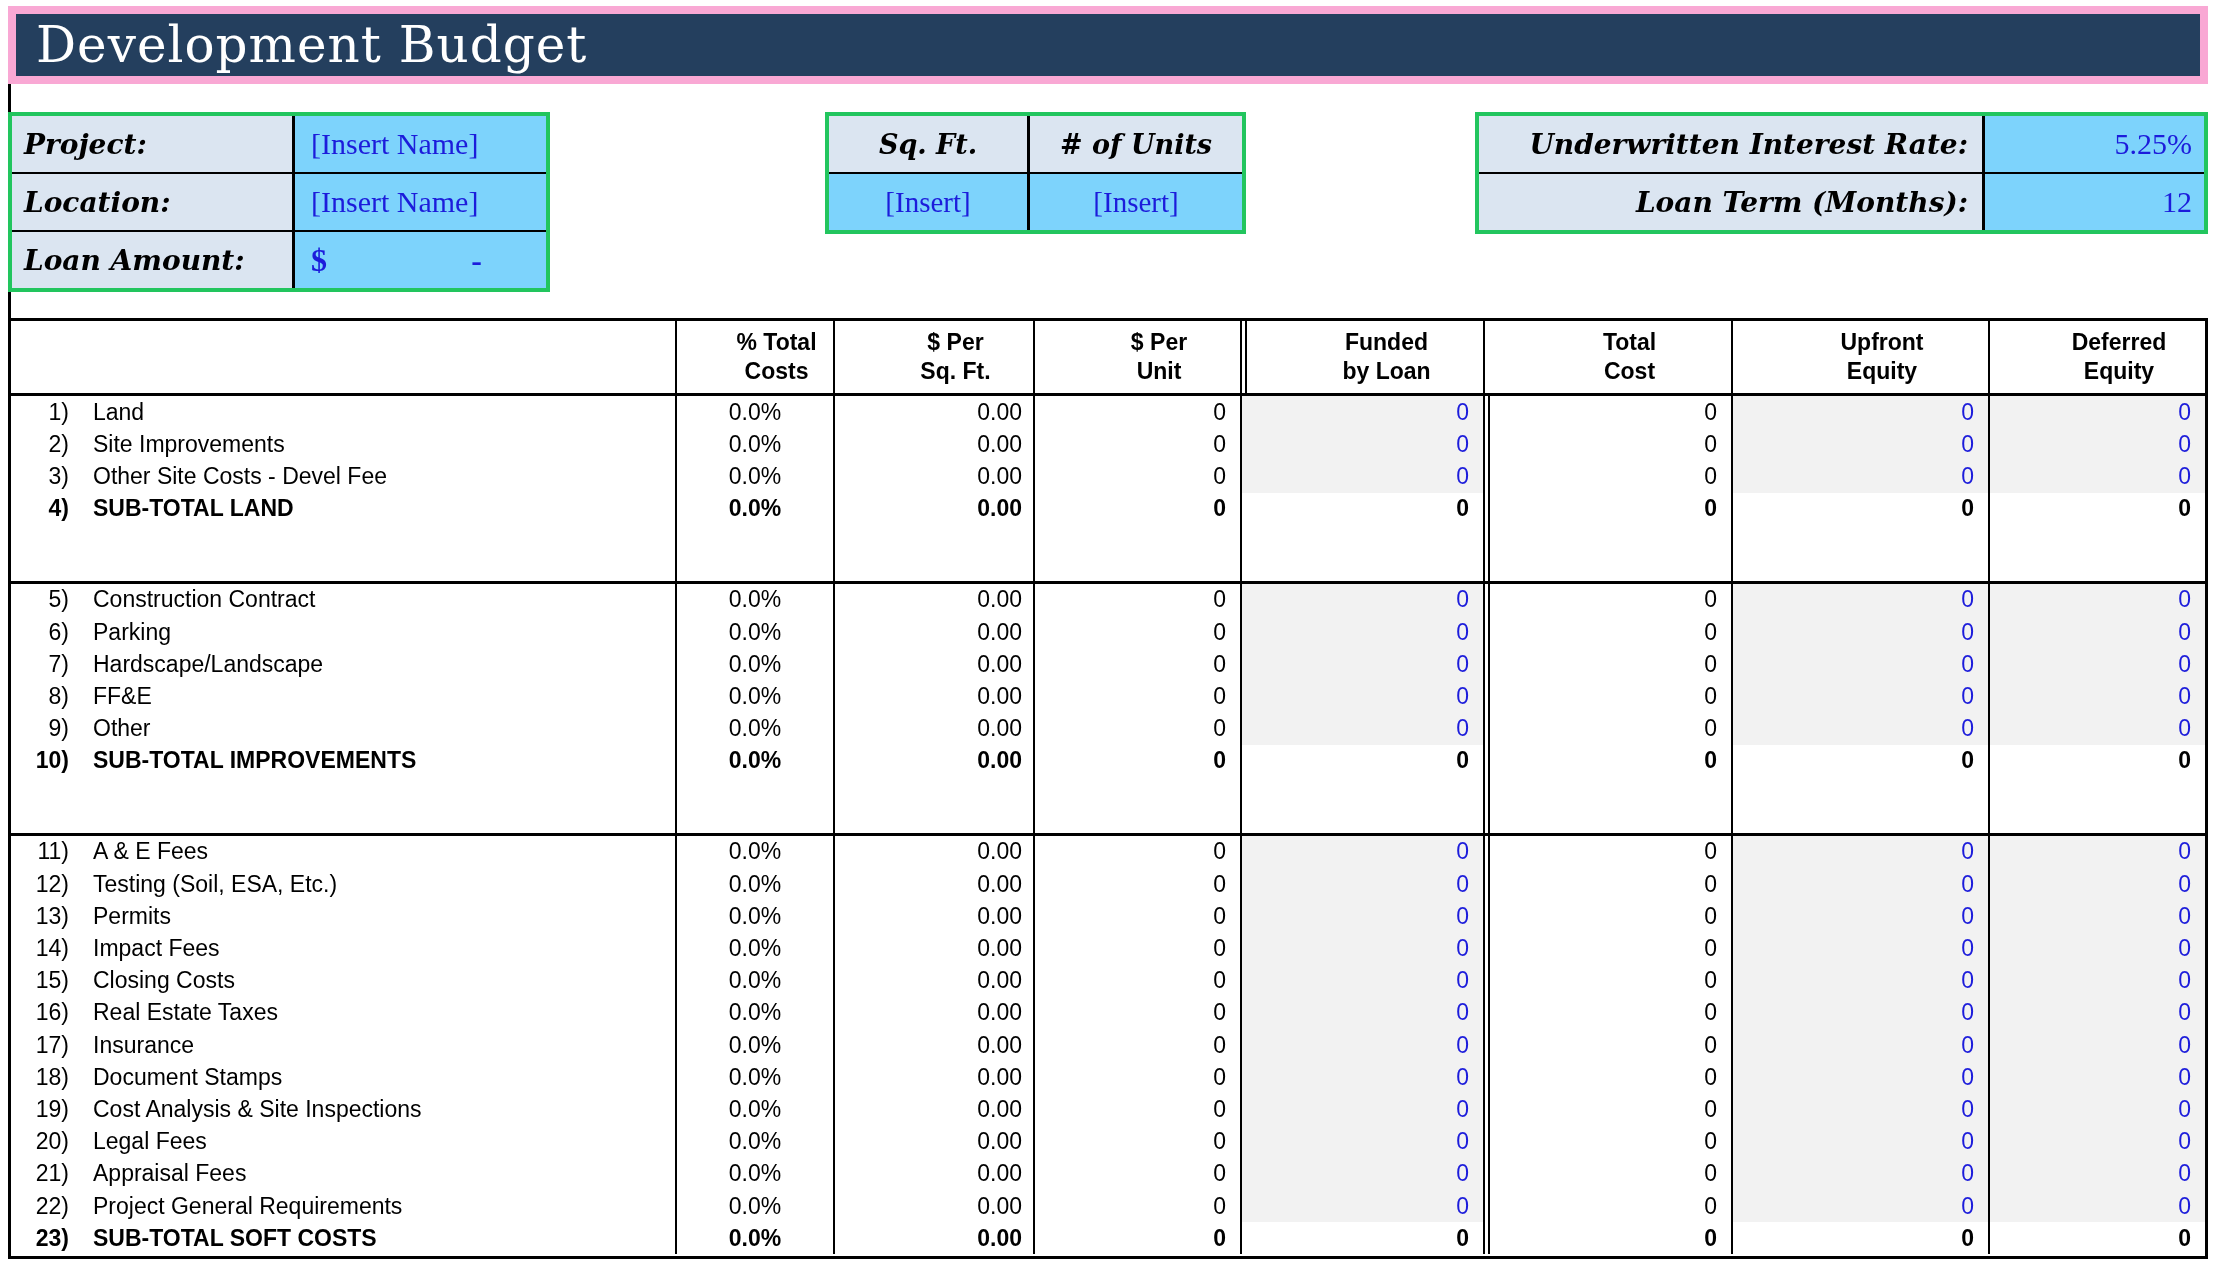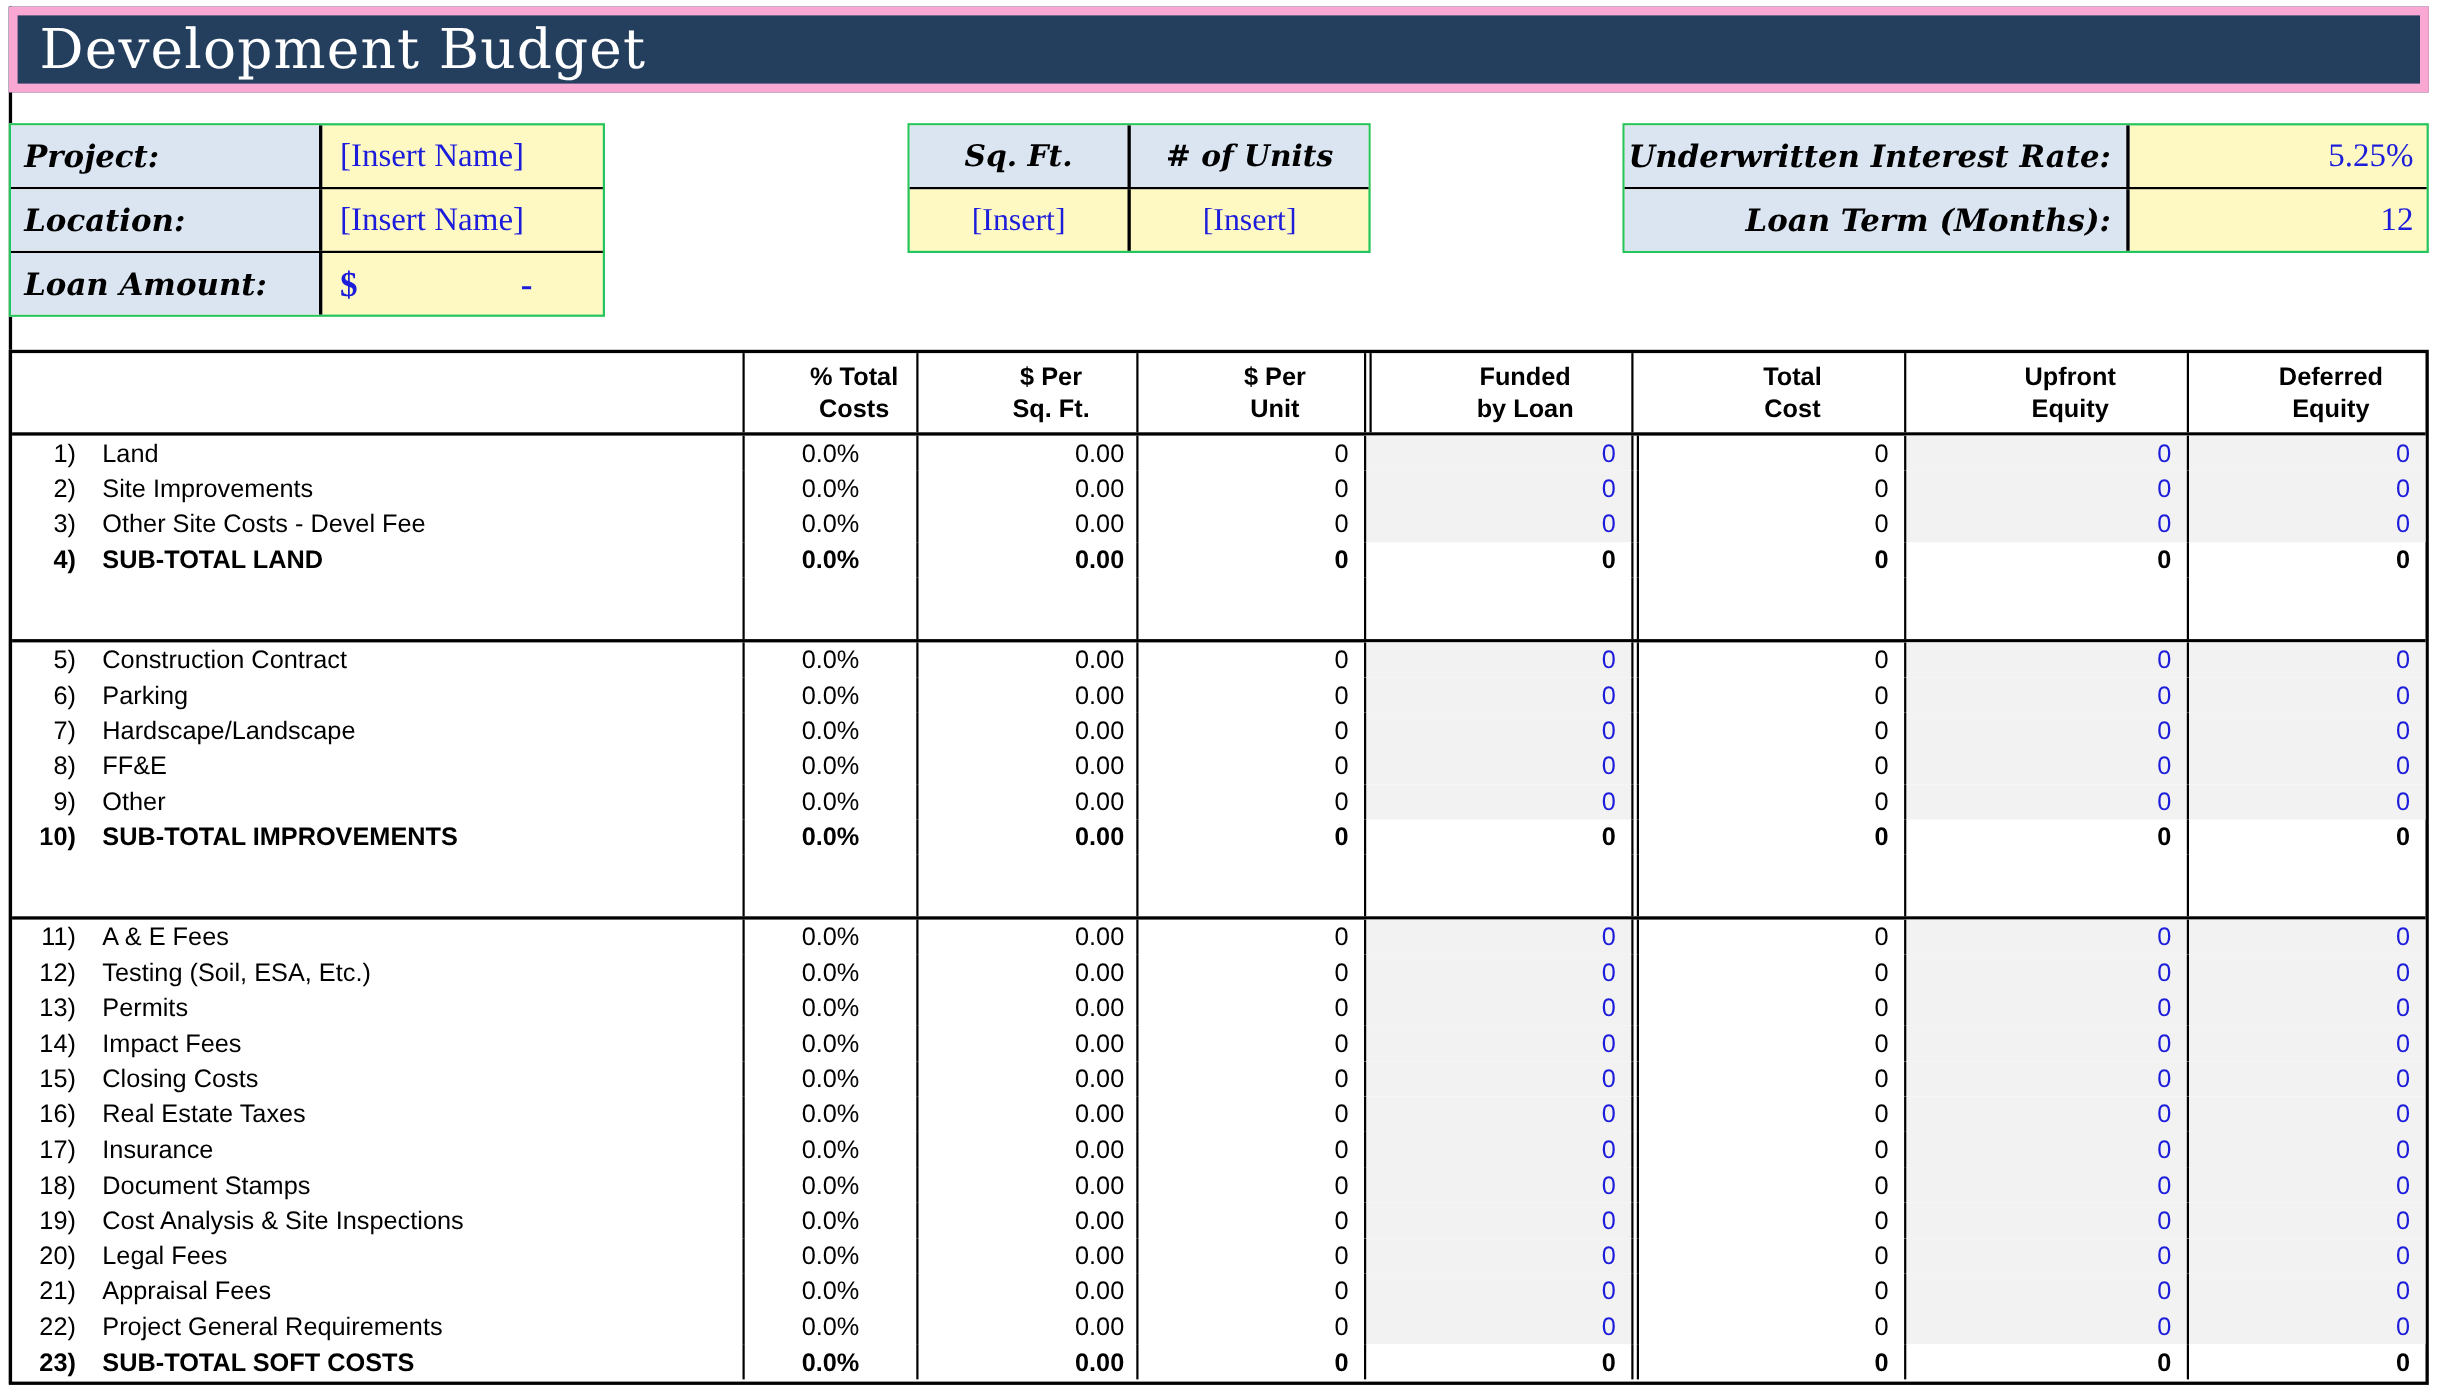--- a/index.html
+++ b/index.html
@@ -14,21 +14,21 @@
     position:absolute;left:8px;top:6px;width:2200px;height:78px;
     background:var(--navy);border:8px solid #f9a8d4;box-sizing:border-box;
     display:flex;align-items:center;
   }
   .titlebar .t{
     color:#fff;font-family:"DejaVu Serif",serif;font-size:50px;
     padding-left:20px;letter-spacing:1px;white-space:nowrap;
   }
 
   
-  .itable{position:absolute;box-sizing:border-box;border:2px solid #22c55e;background:#fef9c3;}
+  .itable{position:absolute;box-sizing:border-box;border:4px solid #22c55e;background:#7dd3fc;}
   .irow{display:flex;height:56px;}
   .irow + .irow{border-top:2px solid #000;}
   .info-left{left:8px;top:112px;width:542px;}
   .ilabel{
     width:283px;box-sizing:border-box;background:var(--light-blue);
     border-right:3px solid #000;display:flex;align-items:center;
     padding-left:12px;font-family:"DejaVu Serif",serif;
     font-style:italic;font-weight:bold;font-size:28px;color:#000;white-space:nowrap;
   }
   .ival{
@@ -42,21 +42,21 @@
   .mh{
     background:var(--light-blue);font-family:"DejaVu Serif",serif;
     font-style:italic;font-weight:bold;font-size:27px;white-space:nowrap;
   }
   .mv{color:var(--accent-blue);font-family:"Liberation Serif",serif;font-size:29px;}
   .m2{border-left:3px solid #000;}
   .metrics .mh:first-child,.metrics .mv:first-child{max-width:198px;}
 
   .terms{left:1475px;top:112px;width:733px;}
   .tlabel{
-    width:459px;box-sizing:border-box;background:var(--light-blue);
+    width:506px;box-sizing:border-box;background:var(--light-blue);
     border-right:3px solid #000;display:flex;align-items:center;justify-content:flex-end;
     padding-right:14px;font-family:"DejaVu Serif",serif;
     font-style:italic;font-weight:bold;font-size:28px;white-space:nowrap;
   }
   .tval{
     flex:1;display:flex;align-items:center;justify-content:flex-end;padding-right:12px;
     color:var(--accent-blue);font-family:"Liberation Serif",serif;font-size:30px;
   }
 
   

